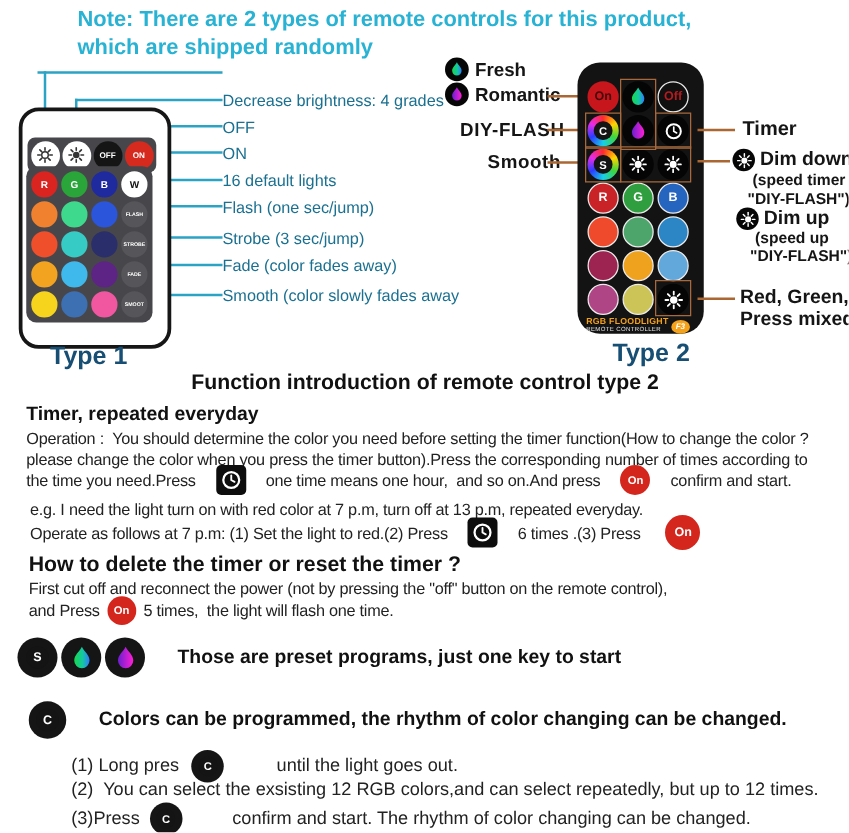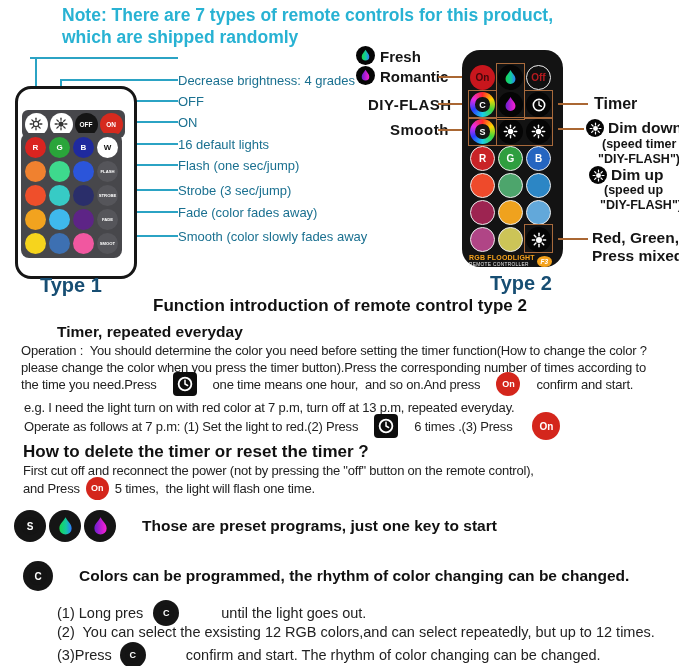--- a/index.html
+++ b/index.html
@@ -47,21 +47,21 @@
   .logo2{font-size:4.8px;color:#e8e8e8;letter-spacing:.3px;line-height:6px;white-space:nowrap;}
   .f3{margin-left:2px;width:15px;height:11px;background:#f5a21b;border-radius:50%;color:#fff;
       font-size:6.5px;font-weight:bold;font-style:italic;display:flex;align-items:center;justify-content:center;}
 
   
   .t2lab{font-size:15px;font-weight:bold;color:#151515;white-space:nowrap;}
   .t2sub{font-size:12.5px;font-weight:bold;color:#151515;white-space:nowrap;}
 
   
   .h1{font-size:17px;font-weight:bold;color:#111;text-align:center;}
-  .h2{font-size:15.5px;font-weight:bold;color:#111;margin-left:36px;}
+  .h2{font-size:15.5px;font-weight:bold;color:#111;}
   .h3{font-size:17px;font-weight:bold;color:#111;}
   .body{font-size:13px;letter-spacing:-0.2px;color:#222;white-space:pre-wrap;}
   .row{display:flex;align-items:center;}
   .pre{white-space:pre-wrap;}
   .onb{background:#d4261c;border-radius:50%;color:#fff;font-weight:bold;display:flex;
        align-items:center;justify-content:center;flex:0 0 auto;}
   .tico{background:#0d0d0d;border-radius:4px;display:flex;align-items:center;justify-content:center;flex:0 0 auto;}
   .pico{width:32px;height:32px;border-radius:50%;background:#151515;display:flex;align-items:center;
         justify-content:center;flex:0 0 auto;}
   .big{font-size:15.5px;font-weight:bold;color:#111;}
@@ -113,21 +113,21 @@
     </symbol>
     <symbol id="flame" viewBox="0 0 24 24">
       <path d="M12 1.5 C 9.5 6.5, 5 9, 5 14.2 A 7 7 0 0 0 19 14.2 C 19 9, 14.5 6.5, 12 1.5 Z"></path>
     </symbol>
   </defs>
 </svg>
 
 <div class="stage">
 
   <div class="abs note">
-    <div>Note: There are 7 types of remote controls for this product,</div>
+    <div>Note: There are 2 types of remote controls for this product,</div>
     <div>which are shipped randomly</div>
   </div>
 
   <div class="abs lt" style="left:30px;top:57px;width:148px"></div>
   <div class="abs ltv" style="left:35px;top:57px;height:51px"></div>
   <div class="abs lt" style="left:60px;top:79px;width:118px"></div>
   <div class="abs ltv" style="left:60px;top:79px;height:29px"></div>
   <div class="abs lt" style="left:88px;top:100px;width:90px"></div>
   <div class="abs ltv" style="left:88px;top:100px;height:10px"></div>
   <div class="abs lt" style="left:119px;top:121px;width:59px"></div>

